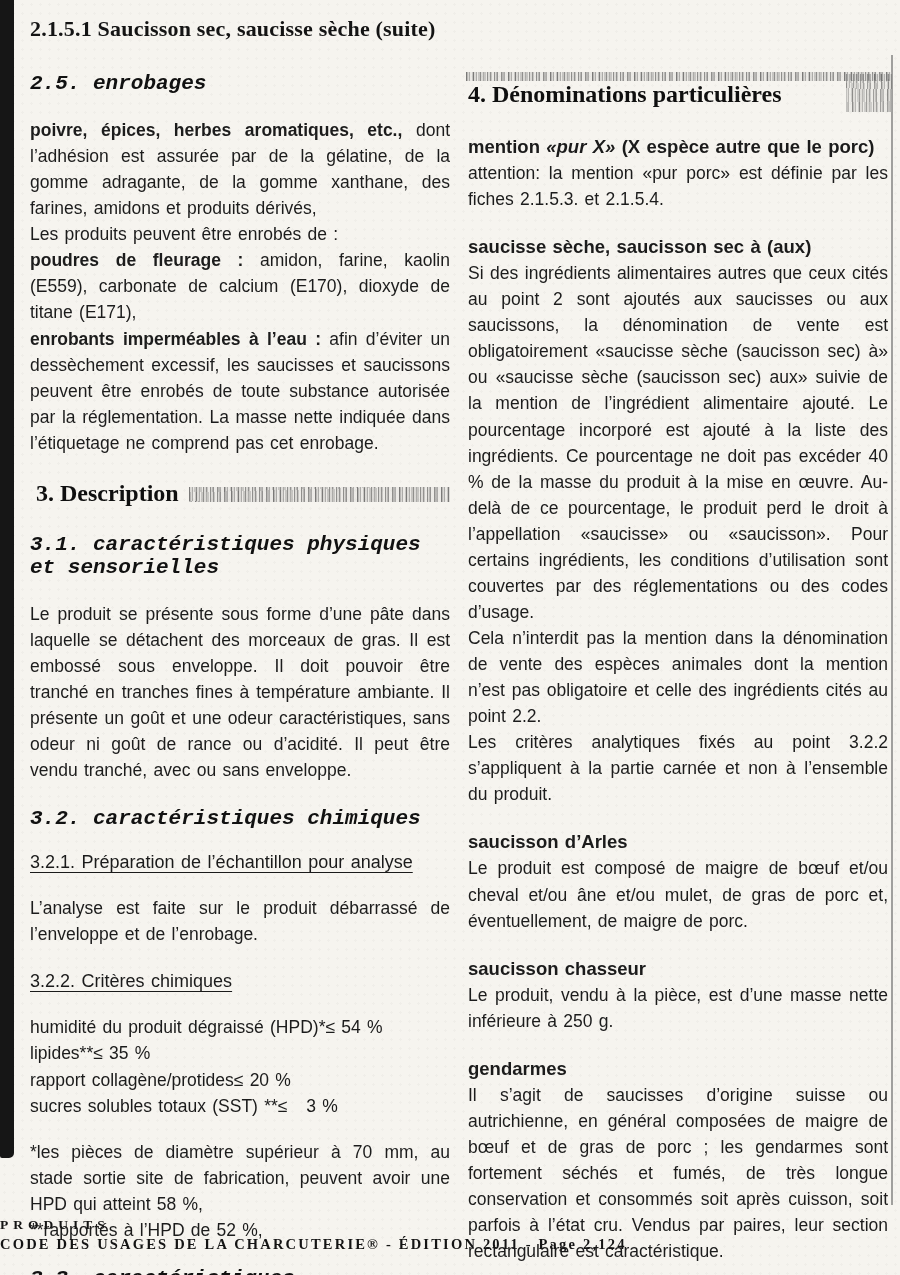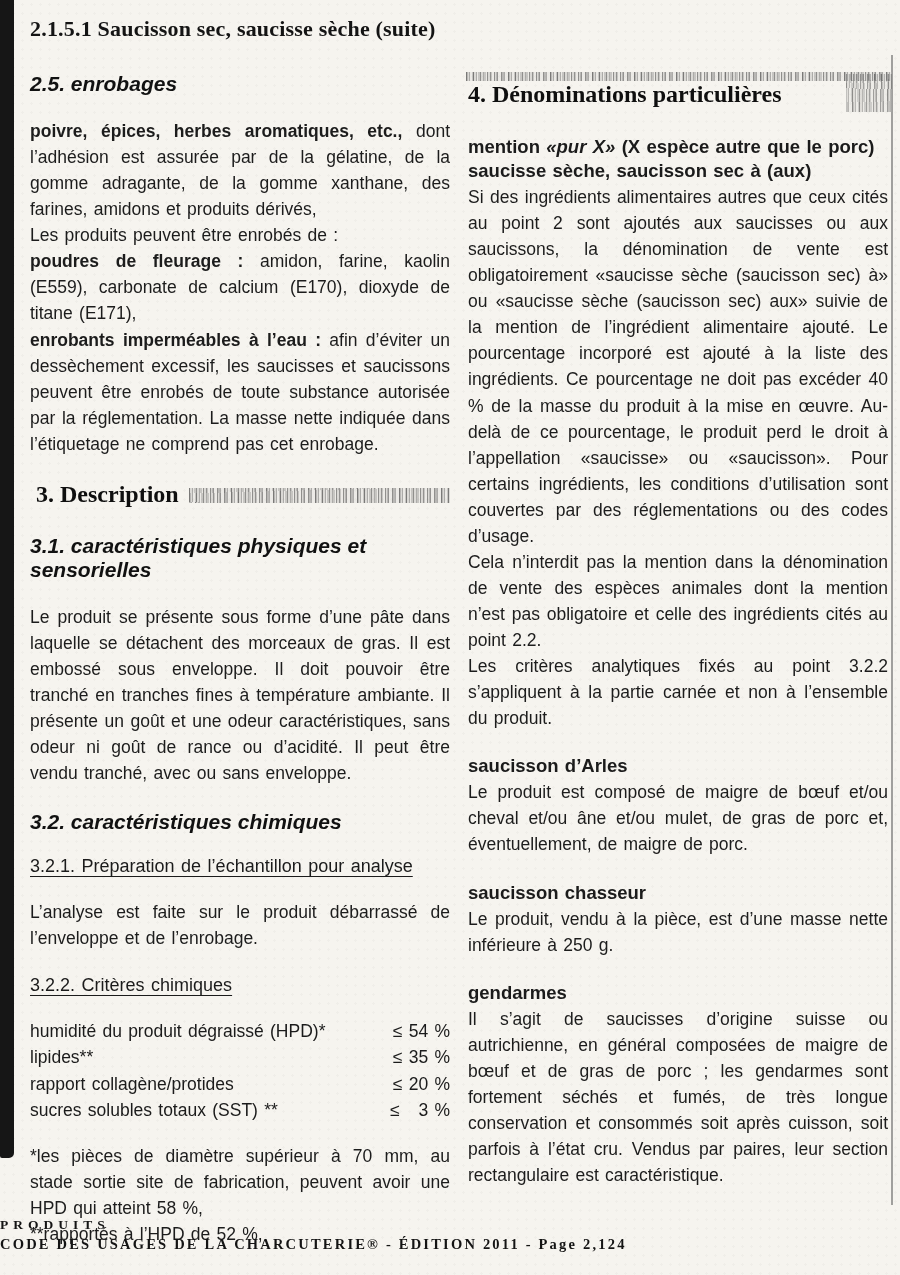--- a/index.html
+++ b/index.html
@@ -19,21 +19,21 @@
     font-family:"Liberation Serif", serif;font-weight:700;font-size:22px;letter-spacing:.2px;color:#141414;}
   
   .columns{display:flex;gap:18px;padding:30px 12px 0 30px;}
   .col{width:420px;flex:0 0 420px;}
   
   .para{font-size:17.5px;line-height:1.49;text-align:justify;word-spacing:1.4px;margin:0 0 24px 0;color:#1c1c1c;}
   .para .blocky{display:block;}
   .b{font-weight:700;}
   .bi{font-weight:700;font-style:italic;}
   
-  .h-italic{font-family:Liberation Sans, sans-serif;font-style:italic;font-weight:700;
+  .h-italic{font-family:Liberation Mono, monospace;font-style:italic;font-weight:700;
     font-size:21px;margin:0 0 22px 0;color:#111;}
   .sp-before{margin-top:4px;}
   
   .h-big{font-family:"Liberation Serif", serif;font-weight:700;font-size:24px;color:#0f0f0f;margin:0;}
   .sec3-wrap{display:flex;align-items:center;margin:2px 0 26px 0;}
   .sec3-wrap .h-big{white-space:nowrap;padding-left:6px;}
   .tex{
     background:
       repeating-linear-gradient(92deg, rgba(45,45,45,.50) 0 1px, rgba(130,130,130,.22) 1px 3px, rgba(75,75,75,.42) 3px 4px, rgba(190,190,190,.14) 4px 7px),
       repeating-linear-gradient(87deg, rgba(95,95,95,.30) 0 2px, rgba(210,210,210,.08) 2px 6px);
@@ -42,21 +42,21 @@
   .sec4-wrap{position:relative;margin:0 0 28px 0;padding-top:9px;}
   .sec4-tex-top{position:absolute;left:-2px;right:-4px;top:0;height:9px;}
   .sec4-tex-right{position:absolute;right:-4px;top:2px;width:46px;height:38px;opacity:.85;}
   
   .h-underline{font-size:18px;font-weight:400;margin:0 0 22px 0;
     text-decoration:underline;text-underline-offset:4px;text-decoration-thickness:1.4px;word-spacing:1.5px;}
   
   .h-bold-sans{font-size:18.5px;font-weight:700;margin:0 0 2px 0;word-spacing:1.2px;text-align:justify;}
   
   .criteria{margin:2px 0 20px 0;}
-  .crit-row{display:flex;justify-content:space-between;font-size:17.5px;line-height:1.49;word-spacing:1.4px;}
+  .crit-row{display:flex;font-size:17.5px;line-height:1.49;word-spacing:1.4px;}
   .crit-val{white-space:pre;}
   
   .footnotes{margin:0 0 24px 0;}
   
   .page-footer{position:absolute;left:0;right:0;bottom:22px;text-align:left;
     font-family:"Liberation Serif", serif;color:#141414;}
   .footer-l1{font-size:13.5px;font-weight:700;letter-spacing:5px;margin-bottom:3px;}
   .footer-l2{font-size:14.5px;font-weight:700;letter-spacing:2.2px;}
 </style>
 </head>
@@ -122,20 +122,21 @@
   </div>
 
   <div class="col">
     <div class="sec4-wrap">
       <div class="tex sec4-tex-top"></div>
       <div class="tex sec4-tex-right"></div>
       <h2 class="h-big">4. Dénominations particulières</h2>
     </div>
 
     <h4 class="h-bold-sans"><span>mention </span><span class="bi">«pur X»</span><span> (X espèce autre que le porc)</span></h4>
+    <p class="para">attention: la mention «pur porc» est définie par les fiches 2.1.5.3. et 2.1.5.4.</p>
 
     <h4 class="h-bold-sans">saucisse sèche, saucisson sec à (aux)</h4>
     <p class="para" style="margin-bottom:0;">Si des ingrédients alimentaires autres que ceux cités au point 2 sont ajoutés aux saucisses ou aux saucissons, la dénomination de vente est obligatoirement «saucisse sèche (saucisson sec) à» ou «saucisse sèche (saucisson sec) aux» suivie de la mention de l’ingrédient alimentaire ajouté. Le pourcentage incorporé est ajouté à la liste des ingrédients. Ce pourcentage ne doit pas excéder 40 % de la masse du produit à la mise en œuvre. Au-delà de ce pourcentage, le produit perd le droit à l’appellation «saucisse» ou «saucisson». Pour certains ingrédients, les conditions d’utilisation sont couvertes par des réglementations ou des codes d’usage.</p>
     <p class="para" style="margin-bottom:0;">Cela n’interdit pas la mention dans la dénomination de vente des espèces animales dont la mention n’est pas obligatoire et celle des ingrédients cités au point 2.2.</p>
     <p class="para">Les critères analytiques fixés au point 3.2.2 s’appliquent à la partie carnée et non à l’ensemble du produit.</p>
 
     <h4 class="h-bold-sans">saucisson d’Arles</h4>
     <p class="para">Le produit est composé de maigre de bœuf et/ou cheval et/ou âne et/ou mulet, de gras de porc et, éventuellement, de maigre de porc.</p>
 
     <h4 class="h-bold-sans">saucisson chasseur</h4>

